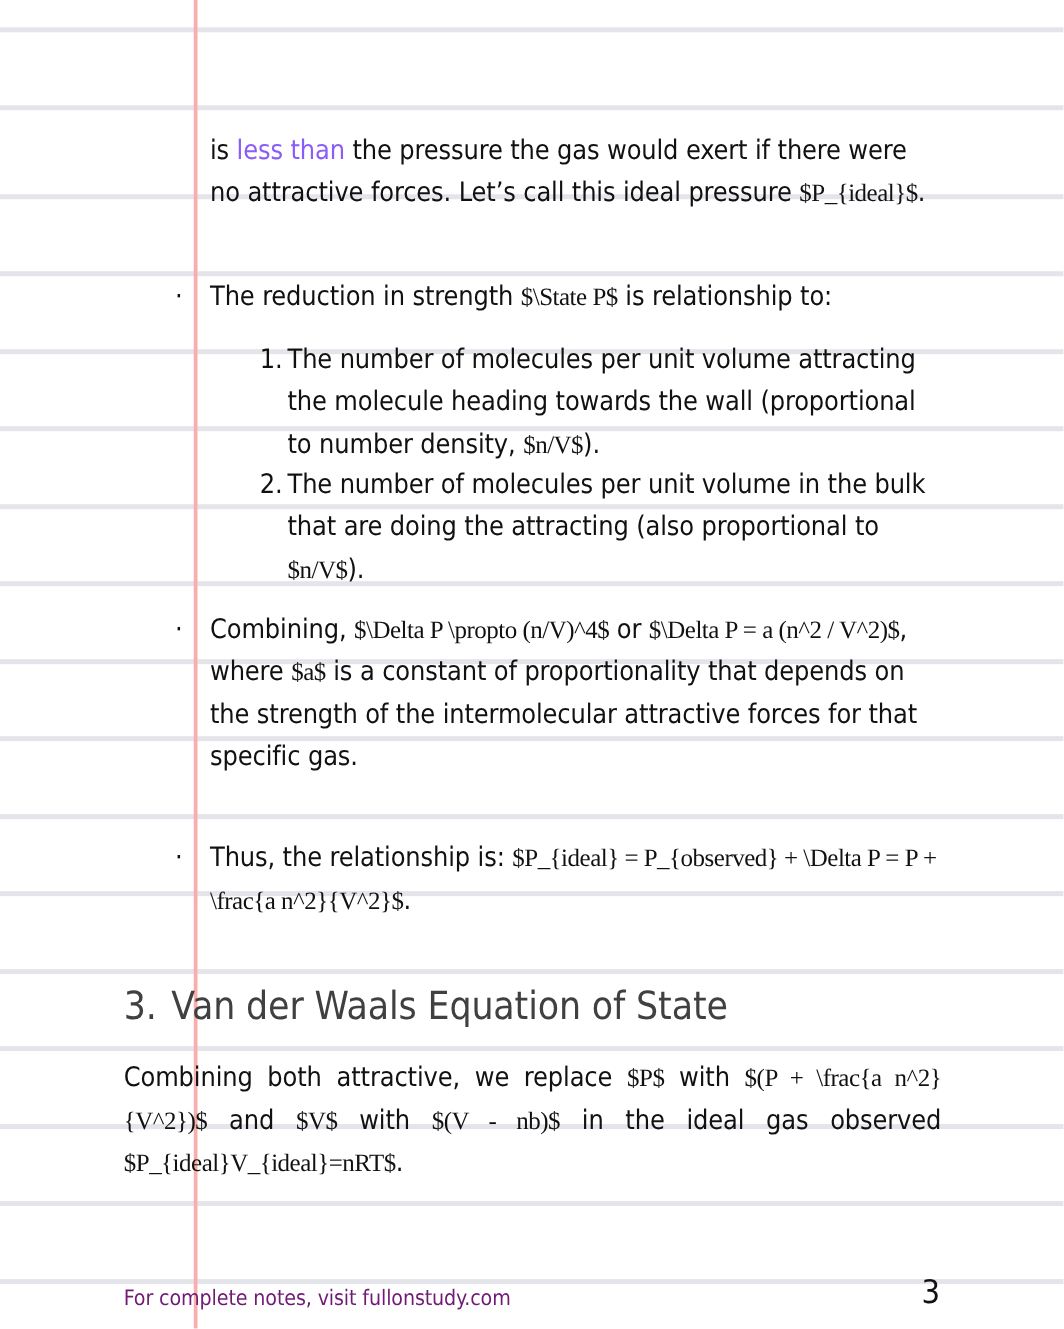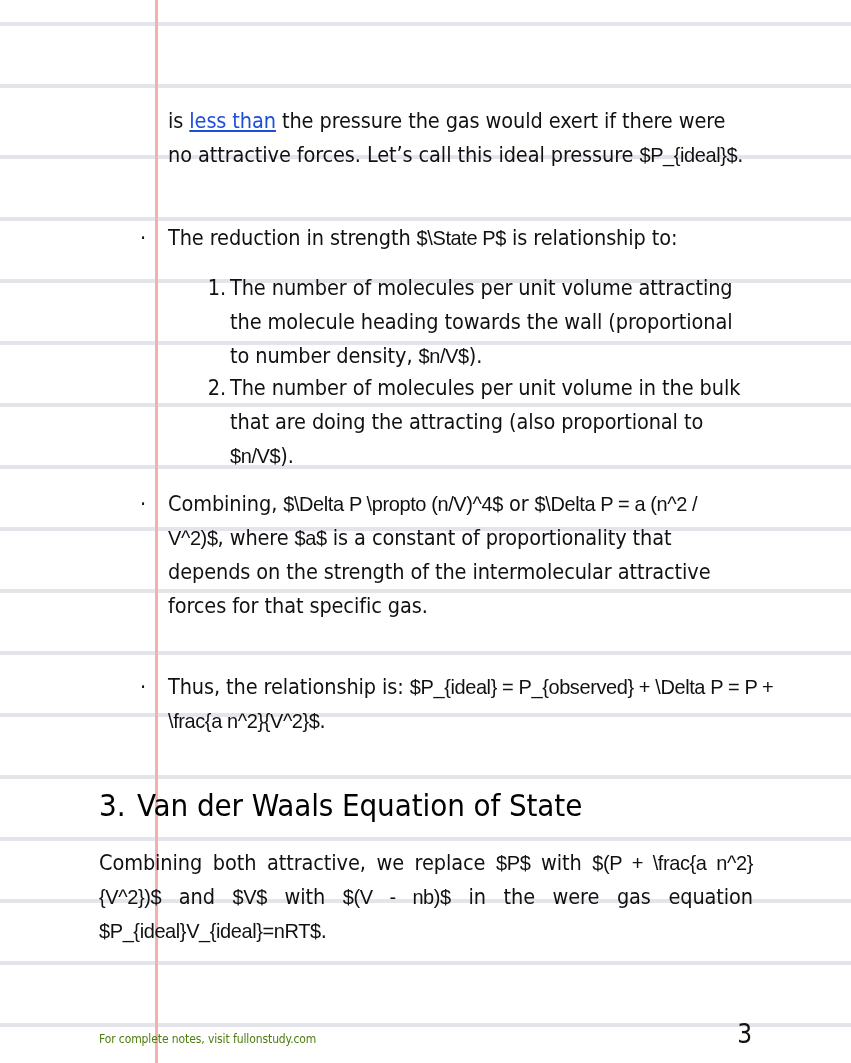--- a/index.html
+++ b/index.html
@@ -59,28 +59,27 @@
 
   
   .hand {
     font-family: "DejaVu Sans Condensed", "Liberation Sans Narrow", "Liberation Sans", sans-serif;
     font-stretch: condensed;
     letter-spacing: -0.1px;
   }
 
   
   .mono {
-    font-family: Liberation Sans, sans-serif;
+    font-family: Liberation Serif, serif;
     letter-spacing: -0.4px;
     font-size: 0.93em;
   }
 
   .blue-em {
-    color: #1d4ed8;
-    text-decoration: underline;
+    color: #8b5cf6;
   }
 
   
   .para {
     position: absolute;
     color: #111111;
     font-size: 21.5px;
     line-height: 34px;
   }
 
@@ -114,37 +113,37 @@
     width: 30px;
     text-align: right;
     font-size: 21.5px;
     line-height: 34px;
     color: #111111;
   }
 
   
   .section-heading {
     position: absolute;
-    color: #000000;
+    color: #404040;
     font-size: 31px;
     line-height: 38px;
     font-weight: 400;
     white-space: nowrap;
   }
 
   .section-heading .num {
     display: inline-block;
     min-width: 38px;
   }
 
   
   .footer-note {
     position: absolute;
-    color: #4d7c0f;
-    font-size: 12px;
+    color: #701a75;
+    font-size: 17px;
     line-height: 24px;
     white-space: nowrap;
   }
 
   .page-number {
     position: absolute;
     color: #111111;
     font-size: 26px;
     line-height: 30px;
     text-align: right;
@@ -187,21 +186,21 @@
     <div class="bullet-item hand" style="left:168px; top:670px; width:615px;">
       <span class="bullet-dot">·</span>
       <span>Thus, the relationship is: </span><span class="mono">$P_{ideal} = P_{observed} + \Delta P = P + \frac{a n^2}{V^2}$</span><span>.</span>
     </div>
 
     <div class="section-heading hand" style="left:99px; top:786px;">
       <span class="num">3.</span><span>Van der Waals Equation of State</span>
     </div>
 
     <div class="para hand" style="left:99px; top:846px; width:654px; text-align:justify;">
-      <span>Combining both attractive, we replace </span><span class="mono">$P$</span><span> with </span><span class="mono">$(P + \frac{a n^2}{V^2})$</span><span> and </span><span class="mono">$V$</span><span> with </span><span class="mono">$(V - nb)$</span><span> in the were gas equation </span><span class="mono">$P_{ideal}V_{ideal}=nRT$</span><span>.</span>
+      <span>Combining both attractive, we replace </span><span class="mono">$P$</span><span> with </span><span class="mono">$(P + \frac{a n^2}{V^2})$</span><span> and </span><span class="mono">$V$</span><span> with </span><span class="mono">$(V - nb)$</span><span> in the ideal gas observed </span><span class="mono">$P_{ideal}V_{ideal}=nRT$</span><span>.</span>
     </div>
 
     <div class="footer-note hand" style="left:99px; top:1027px;">
       <span>For complete notes, visit fullonstudy.com</span>
     </div>
 
     <div class="page-number hand" style="left:690px; top:1019px; width:62px;">
       <span>3</span>
     </div>
 

